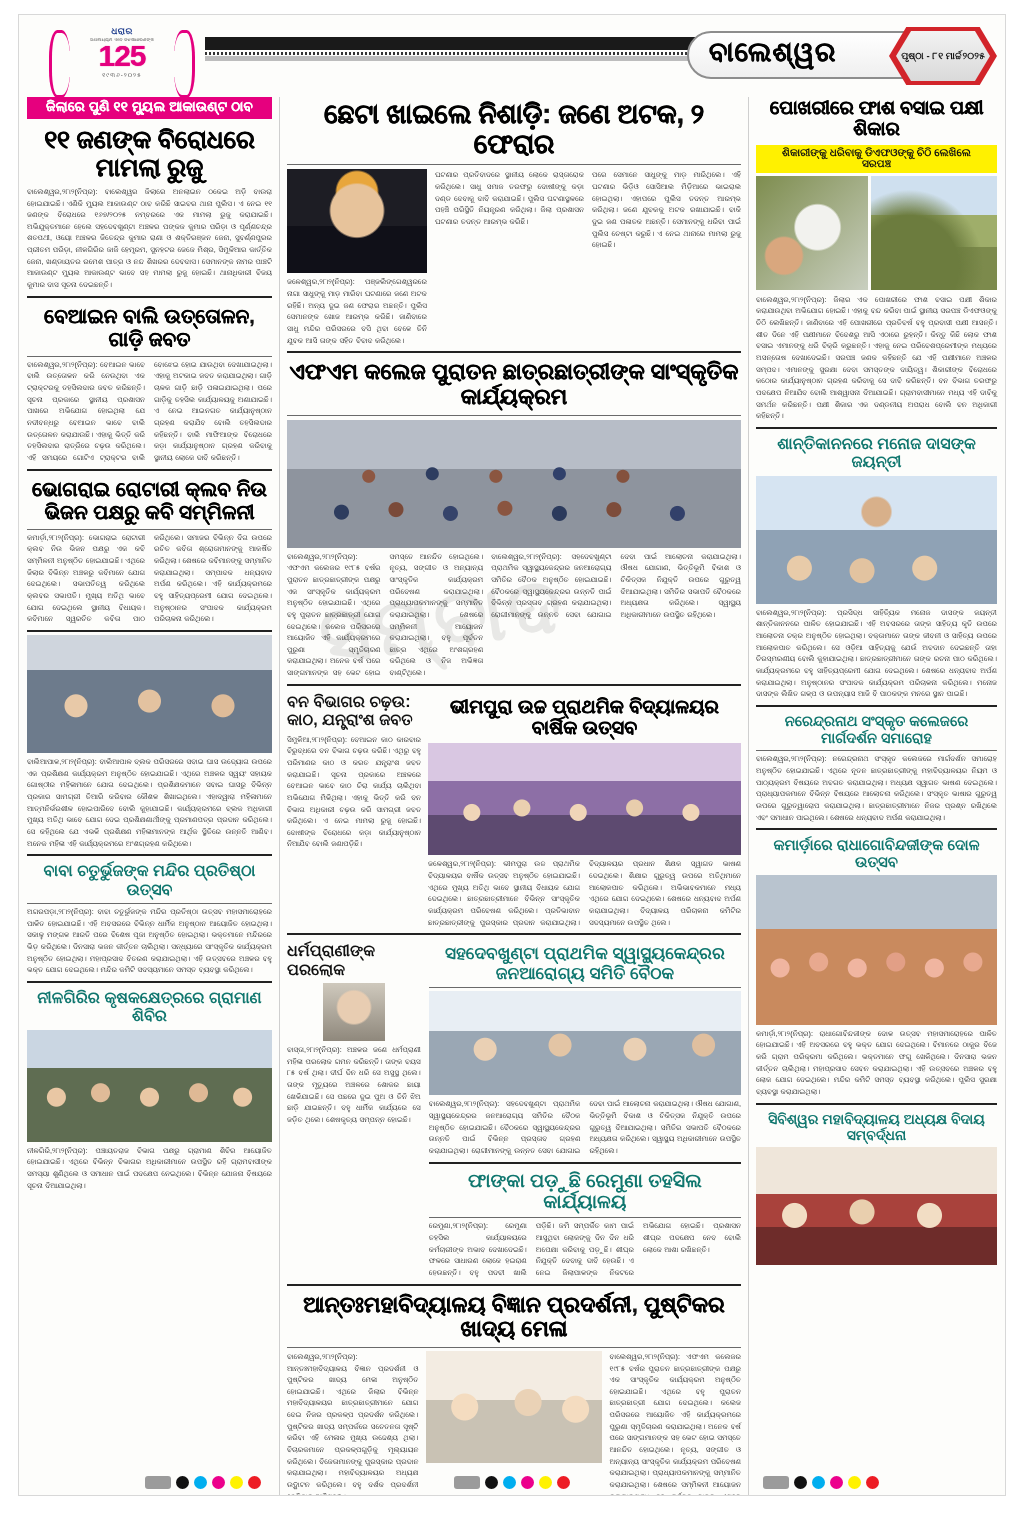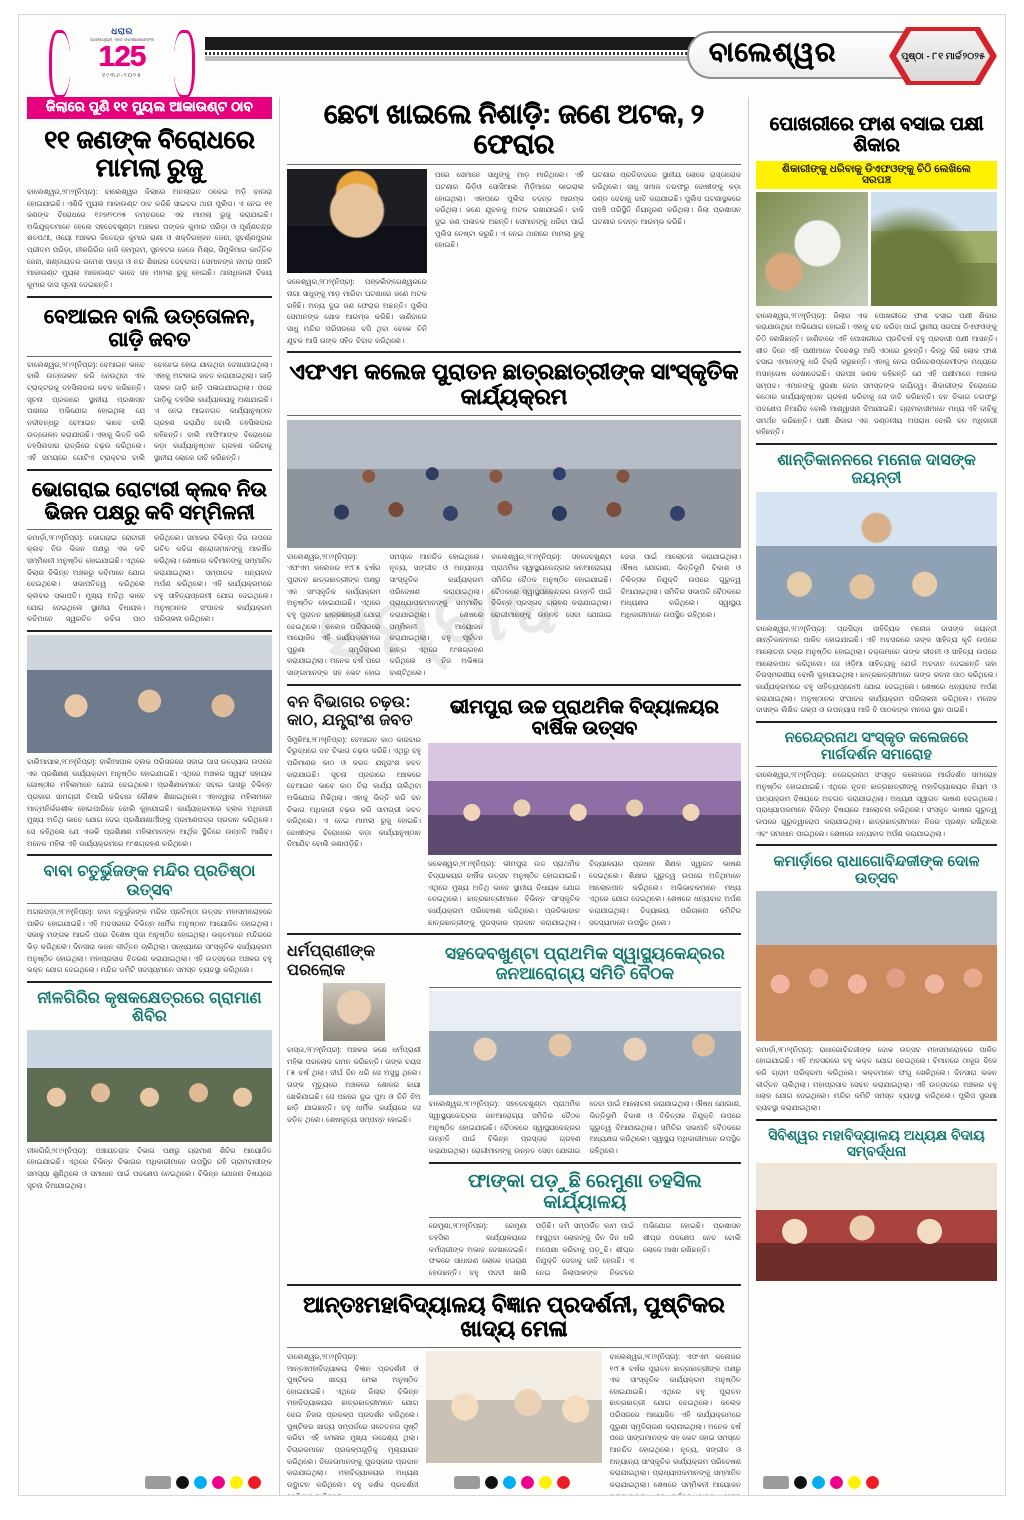--- a/index.html
+++ b/index.html
@@ -379,22 +379,22 @@
     <div class="col c2">
 
       <h1 class="wide">ଛେଟା ଖାଇଲେ ନିଶାଡ଼ି: ଜଣେ ଅଟକ, ୨ ଫେରାର</h1>
       <div class="rule-thin"></div>
 
       <div style="display:flex; gap:8px; margin-top:4px;">
         <div style="width:31%;">
           <div class="photo ph-saint" style="height:104px;"></div>
           <div class="txt" style="margin-top:3px;">ଜଳେଶ୍ୱର,୨୮ା୨(ନିପ୍ର): ପଞ୍ଜଲିଙ୍ଗେଶ୍ୱରରେ ନାଗା ସାଧୁଙ୍କୁ ମାଡ଼ ମାରିବା ଘଟଣାରେ ଜଣେ ଅଟକ ରହିଛି। ଅନ୍ୟ ଦୁଇ ଜଣ ଫେରାର ଅଛନ୍ତି। ପୁଲିସ ସେମାନଙ୍କ ଖୋଜ ଆରମ୍ଭ କରିଛି। ଜାଣିବାରେ ସାଧୁ ମନ୍ଦିର ପରିସରରେ ବସି ଥିବା ବେଳେ ତିନି ଯୁବକ ଆସି ତାଙ୍କ ସହିତ ବିବାଦ କରିଥିଲେ।</div>
         </div>
+        <div style="width:33%;" class="txt">ଘଟଣାର ପ୍ରତିବାଦରେ ସ୍ଥାନୀୟ ଲୋକେ ରାସ୍ତାରୋକ କରିଥିଲେ। ସାଧୁ ସମାଜ ତରଫରୁ ଦୋଷୀଙ୍କୁ କଡ଼ା ଦଣ୍ଡ ଦେବାକୁ ଦାବି କରାଯାଇଛି। ପୁଲିସ ଘଟଣାସ୍ଥଳରେ ପହଞ୍ଚି ପରିସ୍ଥିତି ନିୟନ୍ତ୍ରଣ କରିଥିଲା। ଜିଲା ପ୍ରଶାସନ ଘଟଣାର ତଦନ୍ତ ଆରମ୍ଭ କରିଛି।</div>
         <div style="width:33%;" class="txt">ପରେ ସେମାନେ ସାଧୁଙ୍କୁ ମାଡ଼ ମାରିଥିଲେ। ଏହି ଘଟଣାର ଭିଡ଼ିଓ ସୋସିଆଲ ମିଡ଼ିଆରେ ଭାଇରାଲ ହୋଇଥିଲା। ଏହାପରେ ପୁଲିସ ତଦନ୍ତ ଆରମ୍ଭ କରିଥିଲା। ଜଣେ ଯୁବକକୁ ଅଟକ ରଖାଯାଇଛି। ବାକି ଦୁଇ ଜଣ ପଳାତକ ଅଛନ୍ତି। ସେମାନଙ୍କୁ ଧରିବା ପାଇଁ ପୁଲିସ ଚେଷ୍ଟା କରୁଛି। ଏ ନେଇ ଥାନାରେ ମାମଲା ରୁଜୁ ହୋଇଛି।</div>
-        <div style="width:33%;" class="txt">ଘଟଣାର ପ୍ରତିବାଦରେ ସ୍ଥାନୀୟ ଲୋକେ ରାସ୍ତାରୋକ କରିଥିଲେ। ସାଧୁ ସମାଜ ତରଫରୁ ଦୋଷୀଙ୍କୁ କଡ଼ା ଦଣ୍ଡ ଦେବାକୁ ଦାବି କରାଯାଇଛି। ପୁଲିସ ଘଟଣାସ୍ଥଳରେ ପହଞ୍ଚି ପରିସ୍ଥିତି ନିୟନ୍ତ୍ରଣ କରିଥିଲା। ଜିଲା ପ୍ରଶାସନ ଘଟଣାର ତଦନ୍ତ ଆରମ୍ଭ କରିଛି।</div>
       </div>
 
       <div class="rule-thick"></div>
       <h2 class="sec-wide">ଏଫଏମ କଲେଜ ପୁରାତନ ଛାତ୍ରଛାତ୍ରୀଙ୍କ ସାଂସ୍କୃତିକ କାର୍ଯ୍ୟକ୍ରମ</h2>
       <div class="rule-thin"></div>
       <div class="photo ph-group" style="height:128px;margin:4px 0 3px;"></div>
 
       <div style="display:flex; gap:8px;">
         <div style="width:44%;">
           <div class="txt cols2">ବାଲେଶ୍ୱର,୨୮ା୨(ନିପ୍ର): ଏଫଏମ କଲେଜର ୧୯୮୫ ବର୍ଷର ପୁରାତନ ଛାତ୍ରଛାତ୍ରୀଙ୍କ ପକ୍ଷରୁ ଏକ ସାଂସ୍କୃତିକ କାର୍ଯ୍ୟକ୍ରମ ଅନୁଷ୍ଠିତ ହୋଇଯାଇଛି। ଏଥିରେ ବହୁ ପୁରାତନ ଛାତ୍ରଛାତ୍ରୀ ଯୋଗ ଦେଇଥିଲେ। କଲେଜ ପରିସରରେ ଆୟୋଜିତ ଏହି କାର୍ଯ୍ୟକ୍ରମରେ ପୁରୁଣା ସ୍ମୃତିଚାରଣ କରାଯାଇଥିଲା। ଅନେକ ବର୍ଷ ପରେ ସାଙ୍ଗମାନଙ୍କ ସହ ଭେଟ ହୋଇ ସମସ୍ତେ ଆନନ୍ଦିତ ହୋଇଥିଲେ। ନୃତ୍ୟ, ସଙ୍ଗୀତ ଓ ଅନ୍ୟାନ୍ୟ ସାଂସ୍କୃତିକ କାର୍ଯ୍ୟକ୍ରମ ପରିବେଷଣ କରାଯାଇଥିଲା। ପ୍ରାଧ୍ୟାପକମାନଙ୍କୁ ସମ୍ମାନିତ କରାଯାଇଥିଲା। ଶେଷରେ ସମ୍ମିଳନୀ ଆୟୋଜନ କରାଯାଇଥିଲା। ବହୁ ପୂର୍ବତନ ଛାତ୍ର ଏଥିରେ ଅଂଶଗ୍ରହଣ କରିଥିଲେ ଓ ନିଜ ଅଭିଜ୍ଞତା ବାଣ୍ଟିଥିଲେ।</div>
@@ -444,21 +444,21 @@
         <div style="width:30%;" class="txt">ବାଲେଶ୍ୱର,୨୮ା୨(ନିପ୍ର): ଆନ୍ତଃମହାବିଦ୍ୟାଳୟ ବିଜ୍ଞାନ ପ୍ରଦର୍ଶନୀ ଓ ପୁଷ୍ଟିକର ଖାଦ୍ୟ ମେଳା ଅନୁଷ୍ଠିତ ହୋଇଯାଇଛି। ଏଥିରେ ଜିଲାର ବିଭିନ୍ନ ମହାବିଦ୍ୟାଳୟର ଛାତ୍ରଛାତ୍ରୀମାନେ ଯୋଗ ଦେଇ ନିଜର ପ୍ରକଳ୍ପ ପ୍ରଦର୍ଶନ କରିଥିଲେ। ପୁଷ୍ଟିକର ଖାଦ୍ୟ ସମ୍ପର୍କରେ ସଚେତନତା ସୃଷ୍ଟି କରିବା ଏହି ମେଳାର ମୁଖ୍ୟ ଉଦ୍ଦେଶ୍ୟ ଥିଲା। ବିଚାରକମାନେ ପ୍ରକଳ୍ପଗୁଡ଼ିକୁ ମୂଲ୍ୟାୟନ କରିଥିଲେ। ବିଜେତାମାନଙ୍କୁ ପୁରସ୍କାର ପ୍ରଦାନ କରାଯାଇଥିଲା। ମହାବିଦ୍ୟାଳୟର ଅଧ୍ୟକ୍ଷ ଉଦ୍ଘାଟନ କରିଥିଲେ। ବହୁ ଦର୍ଶକ ପ୍ରଦର୍ଶନୀ ଦେଖିବାକୁ ଆସିଥିଲେ।</div>
         <div style="width:40%;">
           <div class="photo ph-sci" style="height:112px;"></div>
         </div>
         <div style="width:30%;" class="txt">ବାଲେଶ୍ୱର,୨୮ା୨(ନିପ୍ର): ଏଫଏମ କଲେଜର ୧୯୮୫ ବର୍ଷର ପୁରାତନ ଛାତ୍ରଛାତ୍ରୀଙ୍କ ପକ୍ଷରୁ ଏକ ସାଂସ୍କୃତିକ କାର୍ଯ୍ୟକ୍ରମ ଅନୁଷ୍ଠିତ ହୋଇଯାଇଛି। ଏଥିରେ ବହୁ ପୁରାତନ ଛାତ୍ରଛାତ୍ରୀ ଯୋଗ ଦେଇଥିଲେ। କଲେଜ ପରିସରରେ ଆୟୋଜିତ ଏହି କାର୍ଯ୍ୟକ୍ରମରେ ପୁରୁଣା ସ୍ମୃତିଚାରଣ କରାଯାଇଥିଲା। ଅନେକ ବର୍ଷ ପରେ ସାଙ୍ଗମାନଙ୍କ ସହ ଭେଟ ହୋଇ ସମସ୍ତେ ଆନନ୍ଦିତ ହୋଇଥିଲେ। ନୃତ୍ୟ, ସଙ୍ଗୀତ ଓ ଅନ୍ୟାନ୍ୟ ସାଂସ୍କୃତିକ କାର୍ଯ୍ୟକ୍ରମ ପରିବେଷଣ କରାଯାଇଥିଲା। ପ୍ରାଧ୍ୟାପକମାନଙ୍କୁ ସମ୍ମାନିତ କରାଯାଇଥିଲା। ଶେଷରେ ସମ୍ମିଳନୀ ଆୟୋଜନ କରାଯାଇଥିଲା। ବହୁ ପୂର୍ବତନ ଛାତ୍ର ଏଥିରେ ଅଂଶଗ୍ରହଣ କରିଥିଲେ ଓ ନିଜ ଅଭିଜ୍ଞତା ବାଣ୍ଟିଥିଲେ।</div>
       </div>
     </div>
 
     <div class="col c3">
 
-      <h1 class="big" style="font-size:19px;margin-top:16px;">ପୋଖରୀରେ ଫାଶ ବସାଇ ପକ୍ଷୀ ଶିକାର</h1>
+      <h1 class="big" style="font-size:19px;margin-top:0;">ପୋଖରୀରେ ଫାଶ ବସାଇ ପକ୍ଷୀ ଶିକାର</h1>
       <div class="kicker-yellow">ଶିକାରୀଙ୍କୁ ଧରିବାକୁ ଡିଏଫଓଙ୍କୁ ଚିଠି ଲେଖିଲେ ସରପଞ୍ଚ</div>
       <div style="display:flex; gap:3px; margin-top:3px;">
         <div class="photo ph-hand" style="height:114px;width:47%;"></div>
         <div class="photo ph-field" style="height:114px;width:53%;"></div>
       </div>
       <div class="txt" style="margin-top:4px;">ବାଲେଶ୍ୱର,୨୮ା୨(ନିପ୍ର): ଜିଲାର ଏକ ପୋଖରୀରେ ଫାଶ ବସାଇ ପକ୍ଷୀ ଶିକାର କରାଯାଉଥିବା ଅଭିଯୋଗ ହୋଇଛି। ଏହାକୁ ବନ୍ଦ କରିବା ପାଇଁ ସ୍ଥାନୀୟ ସରପଞ୍ଚ ଡିଏଫଓଙ୍କୁ ଚିଠି ଲେଖିଛନ୍ତି। ଜାଣିବାରେ ଏହି ପୋଖରୀରେ ପ୍ରତିବର୍ଷ ବହୁ ପ୍ରବାସୀ ପକ୍ଷୀ ଆସନ୍ତି। ଶୀତ ଦିନେ ଏହି ପକ୍ଷୀମାନେ ବିଦେଶରୁ ଆସି ଏଠାରେ ରୁହନ୍ତି। କିନ୍ତୁ କିଛି ଲୋକ ଫାଶ ବସାଇ ଏମାନଙ୍କୁ ଧରି ବିକ୍ରି କରୁଛନ୍ତି। ଏହାକୁ ନେଇ ପରିବେଶପ୍ରେମୀଙ୍କ ମଧ୍ୟରେ ଅସନ୍ତୋଷ ଦେଖାଦେଇଛି। ସରପଞ୍ଚ ଜଣକ କହିଛନ୍ତି ଯେ ଏହି ପକ୍ଷୀମାନେ ଅଞ୍ଚଳର ସମ୍ପଦ। ଏମାନଙ୍କୁ ସୁରକ୍ଷା ଦେବା ସମସ୍ତଙ୍କ ଦାୟିତ୍ୱ। ଶିକାରୀଙ୍କ ବିରୋଧରେ କଠୋର କାର୍ଯ୍ୟାନୁଷ୍ଠାନ ଗ୍ରହଣ କରିବାକୁ ସେ ଦାବି କରିଛନ୍ତି। ବନ ବିଭାଗ ତରଫରୁ ପଦକ୍ଷେପ ନିଆଯିବ ବୋଲି ଆଶ୍ୱାସନା ଦିଆଯାଇଛି। ଗ୍ରାମବାସୀମାନେ ମଧ୍ୟ ଏହି ଦାବିକୁ ସମର୍ଥନ କରିଛନ୍ତି। ପକ୍ଷୀ ଶିକାର ଏକ ଦଣ୍ଡନୀୟ ଅପରାଧ ବୋଲି ବନ ଅଧିକାରୀ କହିଛନ୍ତି।</div>
 
       <div class="rule-thick"></div>
       <h2 class="sec-sm">ଶାନ୍ତିକାନନରେ ମନୋଜ ଦାସଙ୍କ ଜୟନ୍ତୀ</h2>
       <div class="photo ph-banner" style="height:128px;margin-top:2px;"></div>

